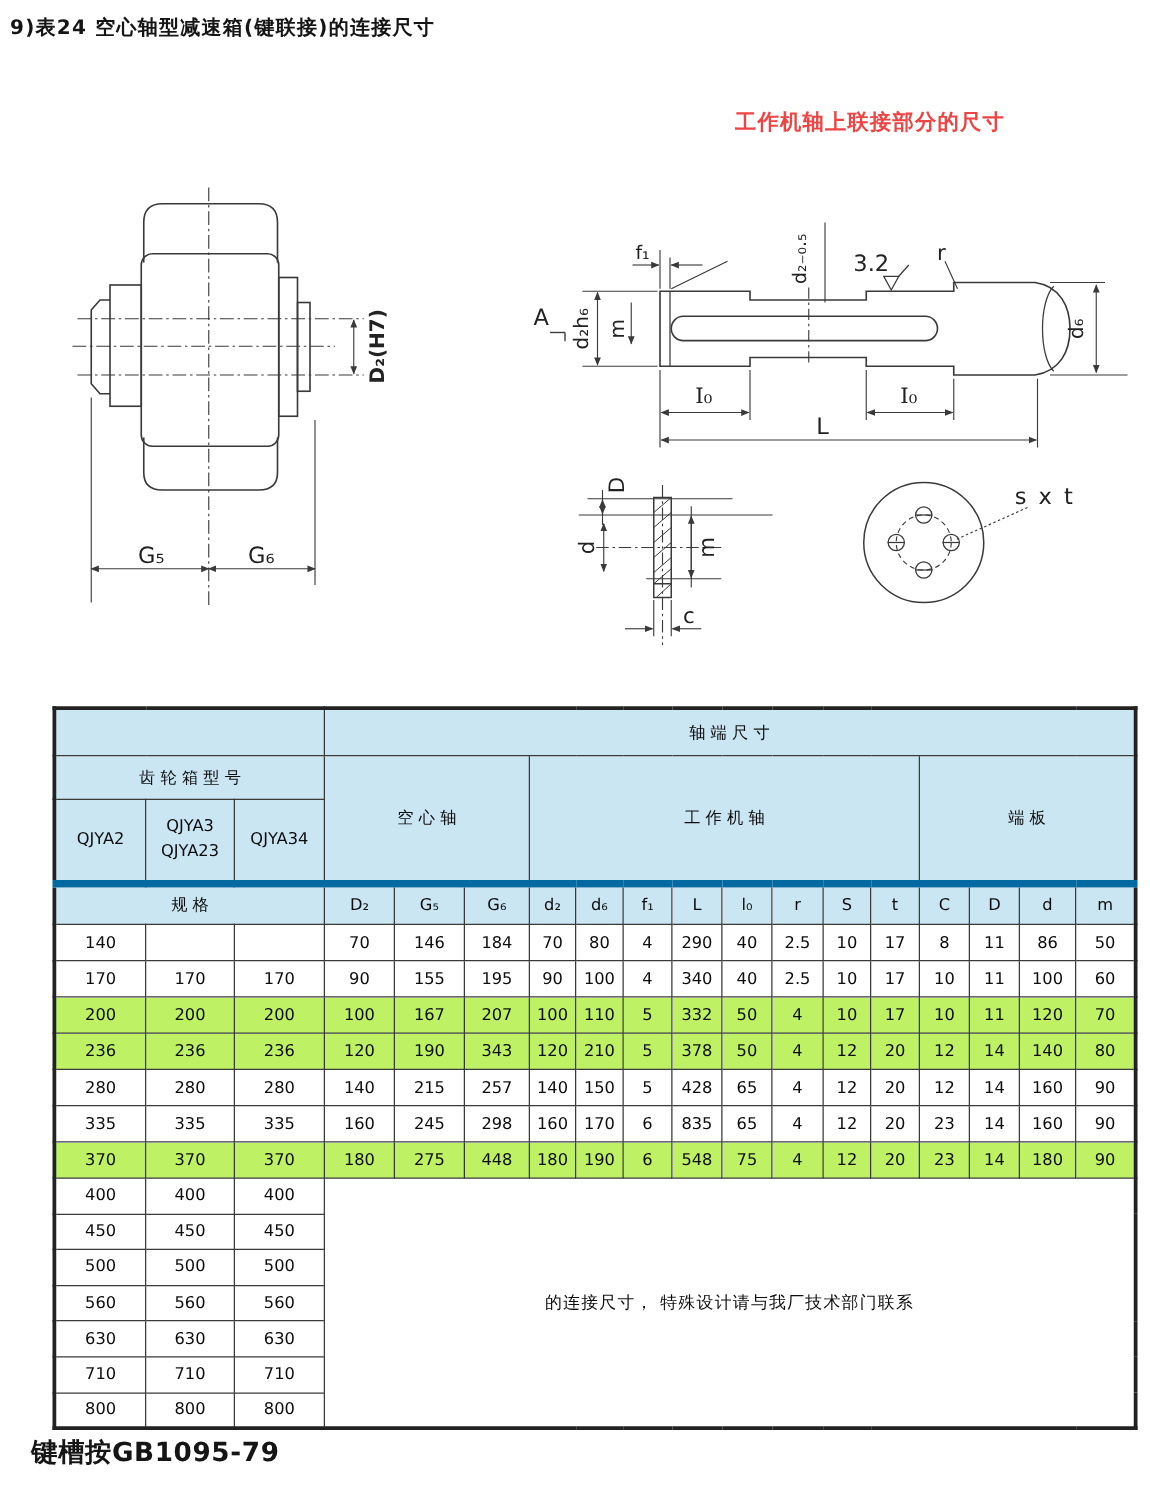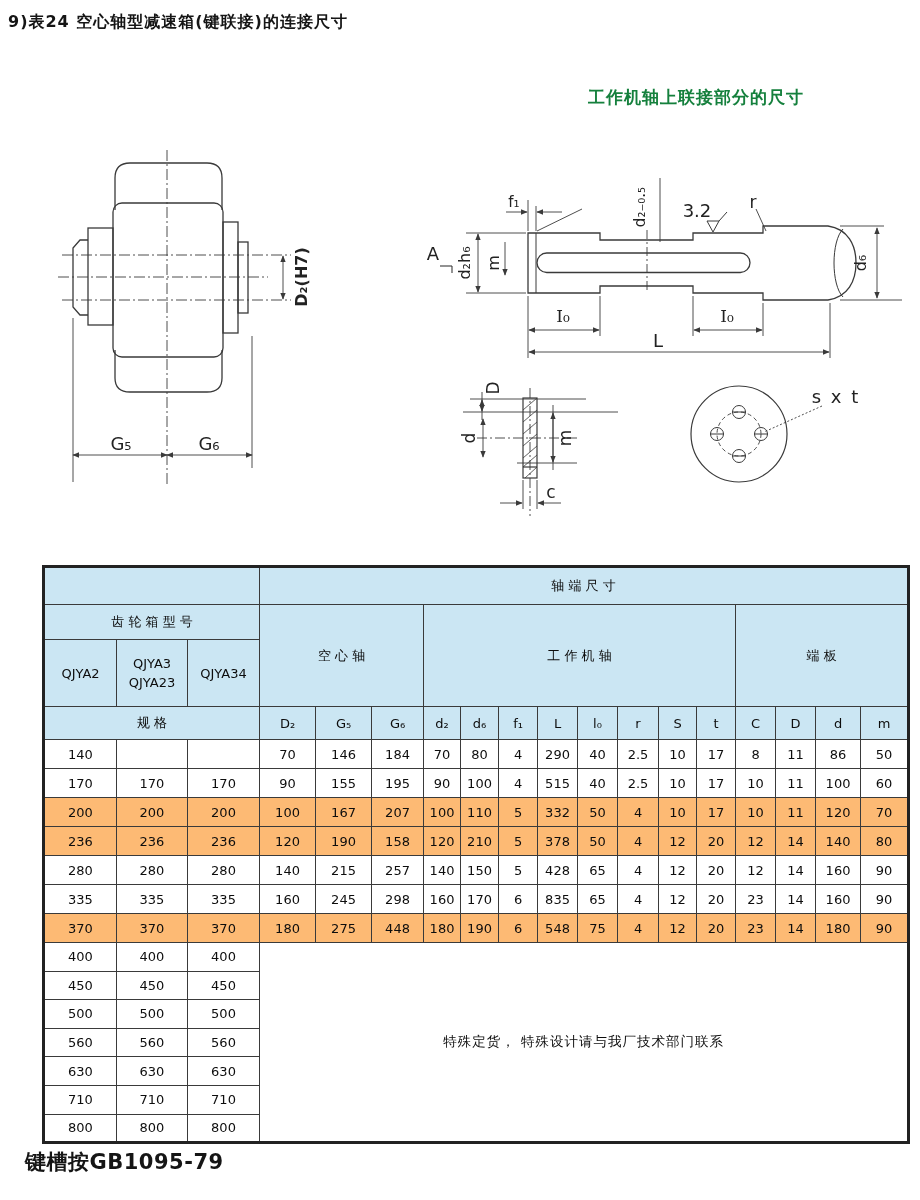--- a/index.html
+++ b/index.html
@@ -1,30 +1,30 @@
 <!DOCTYPE html>
 <html><head>
 <meta charset="utf-8">
 <style>
   html,body{margin:0;padding:0;background:#fff;}
   body{width:920px;height:1200px;position:relative;font-family:"DejaVu Sans",sans-serif;color:#111;}
   .abs{position:absolute;}
   .title{left:8px;top:12px;font-size:16px;font-weight:600;letter-spacing:1px;color:#151515;}
-  .subtitle{left:588px;top:86px;font-size:17px;font-weight:600;letter-spacing:1px;color:#15803d;}
+  .subtitle{left:588px;top:86px;font-size:17px;font-weight:600;letter-spacing:1px;color:#ef4444;}
   .footer{left:25px;top:1148px;font-size:21px;font-weight:600;letter-spacing:0.5px;color:#151515;}
   svg text{font-family:"DejaVu Sans",sans-serif;fill:#222;}
   svg .serif{font-family:"DejaVu Serif",serif;}
   table.dim{position:absolute;left:42px;top:565px;width:865px;border-collapse:collapse;table-layout:fixed;border:3px solid #222;}
   table.dim td{border:1px solid #3a3a3a;text-align:center;vertical-align:middle;padding:0;font-size:13px;color:#0d0d0d;overflow:hidden;}
   td.hd{background:#cbe6f3;font-size:14px;}
   td.hd-cn{background:#cbe6f3;font-size:14px;font-weight:500;margin-top:12px;}
   td.bl2{border-left:2px solid #222;}
-  tr.specrow td{border-top:1px solid #0369a1;}
+  tr.specrow td{border-top:6px solid #0369a1;}
   tbody#tbody tr td{background:#fff;}
-  tbody#tbody tr.shaded td{background:#fdba74;}
+  tbody#tbody tr.shaded td{background:#bef264;}
   tbody#tbody td.note{background:#fff;font-size:13.5px;letter-spacing:1px;}
   td.pre{white-space:pre-line;line-height:1.5;}
 </style>
 </head>
 <body>
 
 <div class="abs title">9)表24 空心轴型减速箱(键联接)的连接尺寸</div>
 <div class="abs subtitle">工作机轴上联接部分的尺寸</div>
 
 <svg class="abs" style="left:0;top:0;" width="920" height="560" viewBox="0 0 920 560">
@@ -289,21 +289,21 @@
       <tr style="height: 29px;">
         <td>170</td>
         <td>170</td>
         <td>170</td>
         <td class="bl2">90</td>
         <td>155</td>
         <td>195</td>
         <td class="bl2">90</td>
         <td>100</td>
         <td>4</td>
-        <td>515</td>
+        <td>340</td>
         <td>40</td>
         <td>2.5</td>
         <td>10</td>
         <td>17</td>
         <td class="bl2">10</td>
         <td>11</td>
         <td>100</td>
         <td>60</td>
       </tr>
       <tr class="shaded" style="height: 29px;">
@@ -325,21 +325,21 @@
         <td>11</td>
         <td>120</td>
         <td>70</td>
       </tr>
       <tr class="shaded" style="height: 29px;">
         <td>236</td>
         <td>236</td>
         <td>236</td>
         <td class="bl2">120</td>
         <td>190</td>
-        <td>158</td>
+        <td>343</td>
         <td class="bl2">120</td>
         <td>210</td>
         <td>5</td>
         <td>378</td>
         <td>50</td>
         <td>4</td>
         <td>12</td>
         <td>20</td>
         <td class="bl2">12</td>
         <td>14</td>
@@ -403,21 +403,21 @@
         <td>20</td>
         <td class="bl2">23</td>
         <td>14</td>
         <td>180</td>
         <td>90</td>
       </tr>
       <tr style="height: 28.6px;">
         <td>400</td>
         <td>400</td>
         <td>400</td>
-        <td colspan="15" rowspan="7" class="note bl2">特殊定货， 特殊设计请与我厂技术部门联系</td>
+        <td colspan="15" rowspan="7" class="note bl2">的连接尺寸， 特殊设计请与我厂技术部门联系</td>
       </tr>
       <tr style="height: 28.6px;">
         <td>450</td>
         <td>450</td>
         <td>450</td>
       </tr>
       <tr style="height: 28.6px;">
         <td>500</td>
         <td>500</td>
         <td>500</td>

